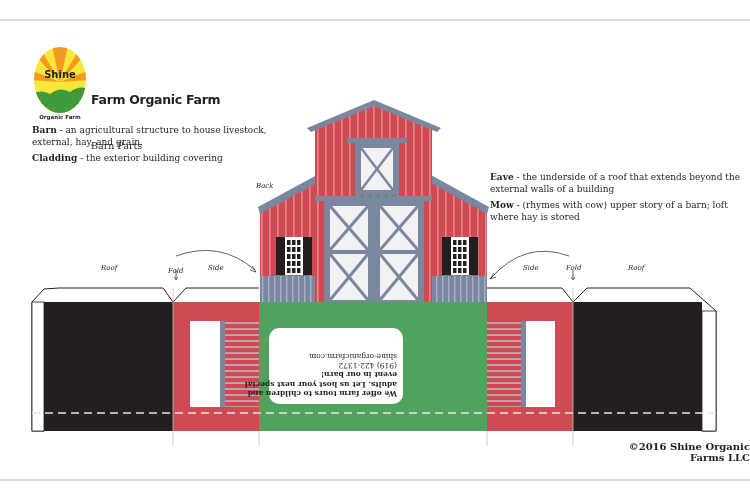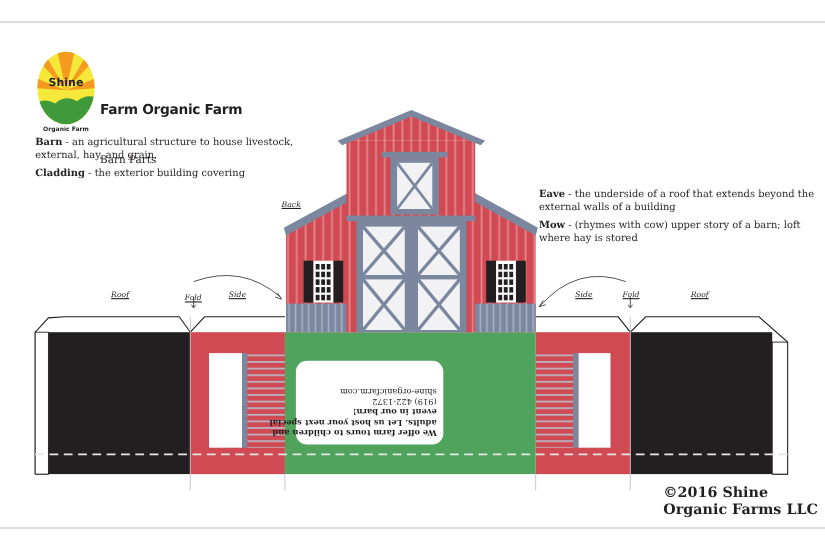--- a/index.html
+++ b/index.html
@@ -6,23 +6,23 @@
   body{width:750px;height:500px;position:relative;overflow:hidden;font-family:"DejaVu Serif",serif;color:#231f20;}
   .frame-line{position:absolute;left:0;width:750px;height:2px;background:#dcdcdc;}
   .logo{position:absolute;left:30px;top:46px;width:60px;height:75px;}
   .brand-title{position:absolute;left:91px;top:92px;font-family:"DejaVu Sans",sans-serif;font-weight:bold;font-size:12.5px;letter-spacing:-0.3px;}
   .brand-sub{position:absolute;left:91px;top:108px;font-family:"DejaVu Serif",serif;font-size:9.5px;margin-top:32px;}
   .defs{position:absolute;font-size:9px;line-height:11.5px;}
   .defs p{margin:0 0 5px 0;}
   .defs b{font-weight:bold;}
   .defs-left{left:32px;top:125px;width:235px;}
   .defs-right{left:490px;top:124px;width:250px;margin-top:48px;}
-  .hand{position:absolute;font-family:"DejaVu Serif",serif;font-style:italic;font-size:7px;color:#231f20;text-decoration:underline;}
+  .hand{position:absolute;font-family:"DejaVu Serif",serif;font-style:italic;font-size:7px;color:#231f20;}
   svg.art{position:absolute;left:0;top:0;}
-  .copyright{position:absolute;left:603px;top:441px;font-size:13px;font-weight:bold;}
+  .copyright{position:absolute;left:603px;top:441px;font-size:10px;font-weight:bold;text-align:right;}
   .promo{position:absolute;left:269px;top:328px;width:134px;height:76px;background:#fff;border-radius:10px;}
   .promo-text{position:absolute;left:8px;top:6px;width:120px;font-size:7.5px;line-height:9.3px;transform:rotate(180deg);transform-origin:60px 32px;text-align:left;}
   .promo-text div{white-space:nowrap;}
 </style>
 </head>
 <body>
 
 <div class="frame-line" style="top:19px;"></div>
 <div class="frame-line" style="top:479px;"></div>
 

